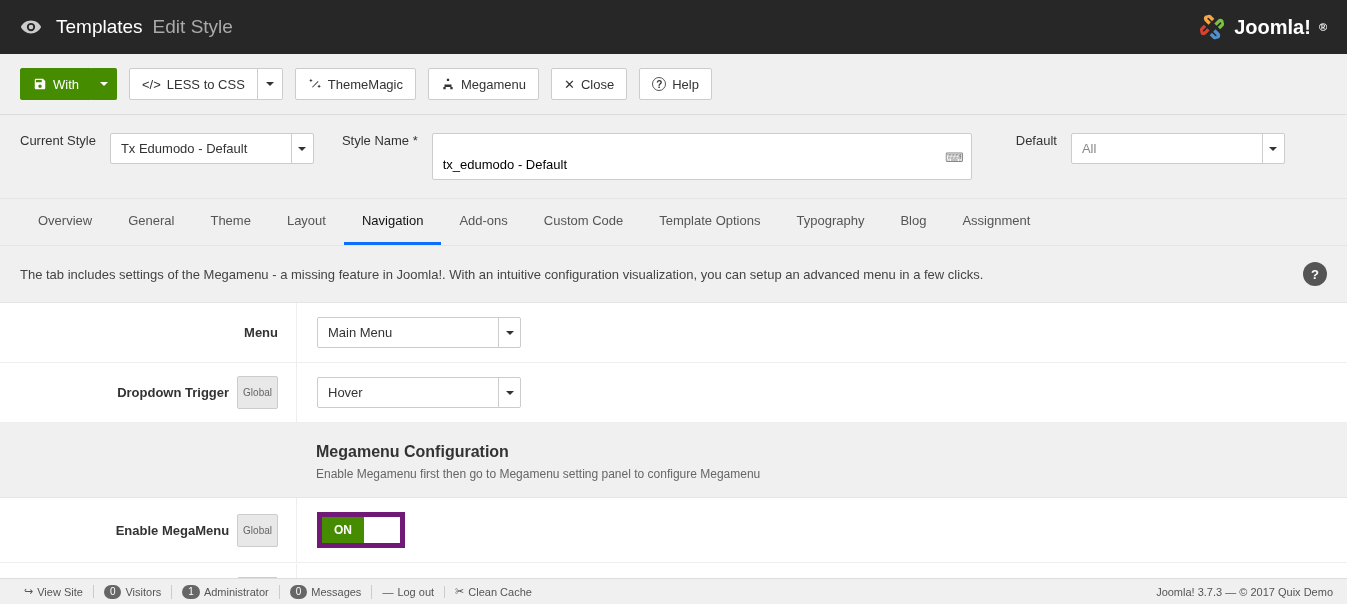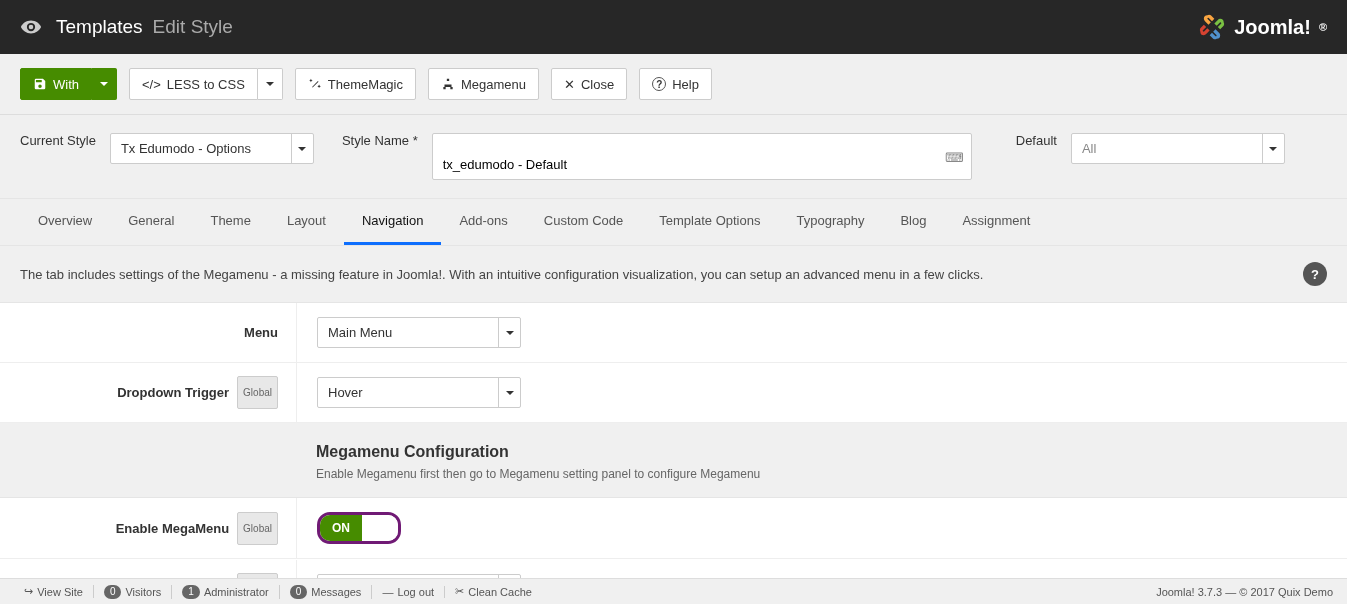--- a/index.html
+++ b/index.html
@@ -32,21 +32,21 @@
 .help-circle{width:24px;height:24px;background:#555;color:#fff;border-radius:50%;display:flex;align-items:center;justify-content:center;font-weight:bold;cursor:pointer}
 .form-area{background:#fff}
 .form-row{display:flex;border-bottom:1px solid #eee;min-height:60px;align-items:center}
 .form-label-col{width:296px;display:flex;justify-content:flex-end;align-items:center;gap:8px;padding-right:18px}
 .form-label-col .lbl{font-weight:bold;color:#333;font-size:13px}
 .badge-global{font-size:10px;background:#e8e8e8;border:1px solid #ccc;color:#666;padding:10px 5px;border-radius:2px}
 .form-ctrl-col{border-left:1px solid #eee;padding:14px 20px;flex:1}
 .section-row{background:#f0f0f0;padding:20px 20px 16px 316px;border-bottom:1px solid #e5e5e5}
 .section-row h3{font-size:16px;color:#333;margin-bottom:6px}
 .section-row p{font-size:12px;color:#666}
-.toggle{display:inline-flex;border:3px solid #701a75;border-radius:13px;overflow:hidden;cursor:pointer}
+.toggle{display:inline-flex;border:5px solid #701a75;border-radius:0;overflow:hidden;cursor:pointer}
 .toggle-on{background:#468c00;color:#fff;padding:6px 12px;font-weight:bold;font-size:12px}
 .toggle-off{background:#fff;width:36px}
 .footer{position:fixed;bottom:0;left:0;right:0;height:26px;background:#f0f0f0;border-top:1px solid #ddd;display:flex;align-items:center;padding:0 14px;font-size:11px;color:#555;justify-content:space-between}
 .footer-left{display:flex;align-items:center;gap:0}
 .footer-item{display:flex;align-items:center;gap:4px;padding:0 10px;border-right:1px solid #ccc;cursor:pointer}
 .footer-item:last-child{border-right:none}
 .pill{background:#666;color:#fff;border-radius:8px;padding:0 6px;font-size:10px;line-height:14px}
 .icon-svg{width:14px;height:14px;fill:currentColor}
 </style>
 </head>
@@ -113,21 +113,21 @@
   </button>
   <button class="btn">
     <span style="width:14px;height:14px;border:1px solid #555;border-radius:50%;display:inline-flex;align-items:center;justify-content:center;font-size:10px;font-weight:bold">?</span>
     <span>Help</span>
   </button>
 </div>
 
 <div class="subbar">
   <label>Current Style</label>
   <div class="select-wrap">
-    <span class="select-text" style="width:180px">Tx Edumodo - Options</span>
+    <span class="select-text" style="width:180px">Tx Edumodo - Default</span>
     <span class="select-caret">
         <span class="caret"></span>
       </span>
   </div>
   <label style="margin-left:14px">Style Name *</label>
   <div class="input-wrap">
     <input class="input-text" value="tx_edumodo - Default" style="">
     <span class="input-icon">⌨</span>
   </div>
   <label style="margin-left:30px">Default</label>

